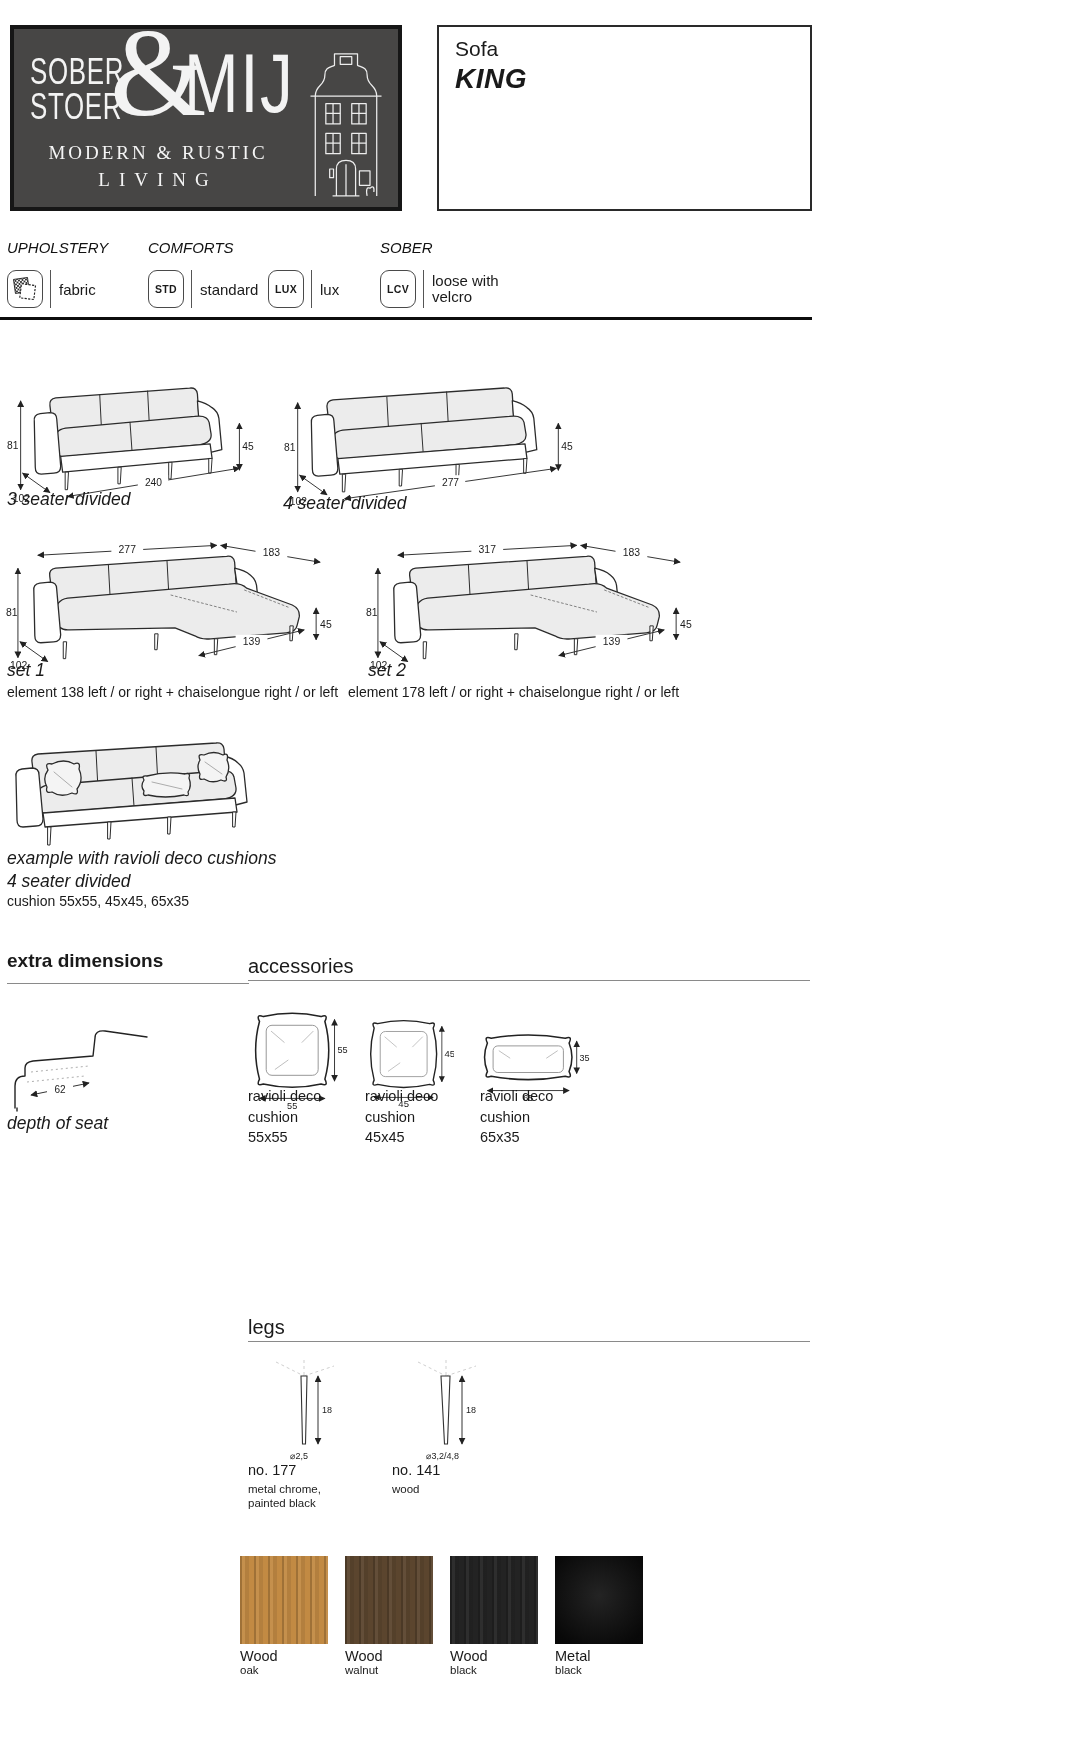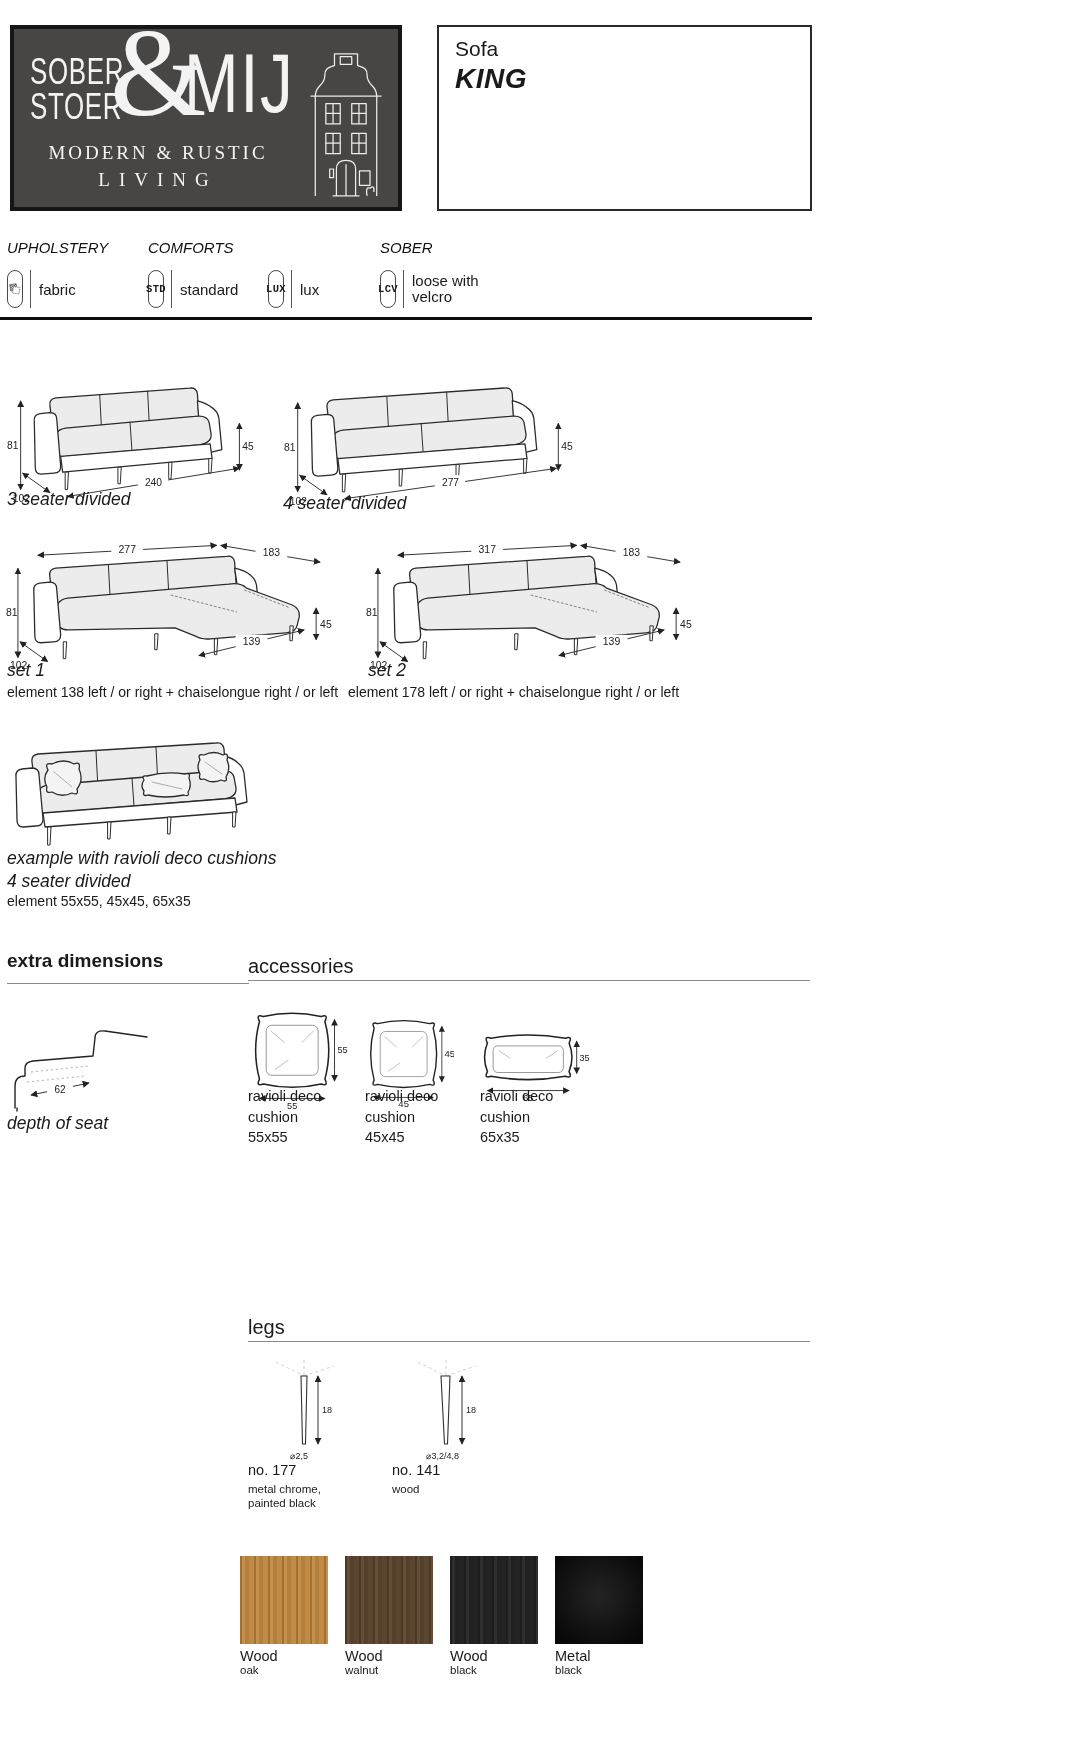--- a/index.html
+++ b/index.html
@@ -16,21 +16,21 @@
   .lg-tag{position:absolute;left:10px;width:268px;text-align:center;color:#f5f5f5;font-family:"Liberation Serif",serif;font-size:19px;}
   .lg-tag1{top:113px;letter-spacing:3px;}
   .lg-tag2{top:140px;letter-spacing:9px;}
   
   .prod-box{left:437px;top:25px;width:375px;height:186px;border:2px solid #2a2a2a;box-sizing:border-box;padding:10px 16px;}
   .prod-cat{font-size:21px;}
   .prod-name{font-size:28px;font-weight:bold;font-style:italic;letter-spacing:0.5px;margin-top:2px;}
   
   .opt-title{font-size:15px;color:#111;font-style:italic;}
   .chip-row{display:flex;align-items:stretch;}
-  .chip{width:16px;height:38px;border:1.4px solid #4a4a4a;border-radius:9px;display:flex;align-items:center;justify-content:center;font-size:10.5px;font-weight:bold;letter-spacing:0.3px;box-sizing:border-box;background:#fff;font-family:Liberation Mono, monospace;}
+  .chip{width:36px;height:38px;border:1.4px solid #4a4a4a;border-radius:9px;display:flex;align-items:center;justify-content:center;font-size:10.5px;font-weight:bold;letter-spacing:0.3px;box-sizing:border-box;background:#fff;}
   .chip-label{border-left:1px solid #555;margin-left:7px;padding-left:8px;font-size:15px;display:flex;align-items:center;}
   .chip-label.wrap{width:72px;line-height:1.1;align-items:center;}
   .rule{left:0;top:317px;width:812px;height:3px;background:#0d0d0d;}
   .hairline{height:1px;background:#8a8a8a;}
   
   .model-label{font-size:17.5px;font-style:italic;}
   .set-desc{font-size:14px;}
   .h-big{font-size:19px;font-weight:bold;}
   .h-small{font-size:20px;font-weight:normal;}
   .cush-label{font-size:14.5px;line-height:20.5px;}
@@ -246,21 +246,21 @@
       <path d="M39,81 L231,66 L233,80 L41,95 Z"></path>
       <path d="M44,95 L47,95 L46,113 L44,113 Z M104,90 L107,90 L106,107 L104,107 Z M164,85 L167,85 L166,102 L164,102 Z M229,80 L232,80 L231,95 L229,95 Z" stroke-width="1"></path>
       <path d="M44,38 Q40,30 48,32 Q60,26 70,32 Q77,29 75,37 Q80,48 73,57 Q75,64 68,61 Q57,66 48,60 Q41,62 43,55 Q38,46 44,38 Z" fill="#f4f4f4"></path>
       <path d="M140,48 Q137,43 143,44 Q162,39 181,42 Q187,40 185,46 Q188,54 184,60 Q186,65 180,63 Q161,67 144,63 Q138,65 140,59 Q136,54 140,48 Z" fill="#f4f4f4"></path>
       <path d="M196,28 Q193,21 200,23 Q210,18 219,23 Q225,20 223,28 Q227,37 222,45 Q224,51 217,48 Q208,52 200,47 Q194,49 196,42 Q192,35 196,28 Z" fill="#f4f4f4"></path>
       <path d="M50,40 L68,55 M148,50 L178,57 M201,30 L218,42" fill="none" stroke="#999" stroke-width="0.8"></path>
     </g>
   </svg>
   <div class="abs model-label" style="left:7px;top:848px">example with ravioli deco cushions</div>
   <div class="abs model-label" style="left:7px;top:871px">4 seater divided</div>
-  <div class="abs set-desc" style="left:7px;top:893px">element 55x55, 45x45, 65x35</div>
+  <div class="abs set-desc" style="left:7px;top:893px">cushion 55x55, 45x45, 65x35</div>
 
   <div class="abs h-big" style="left:7px;top:950px">extra dimensions</div>
   <div class="abs hairline" style="left:7px;top:983px;width:242px"></div>
   <svg class="abs" style="left:5px;top:1012px" width="150" height="100" viewBox="0 0 150 100">
     <g fill="none" stroke="#222" stroke-width="1.4" stroke-linejoin="round" stroke-linecap="round">
       <path d="M10,96 L10,74 Q10,64 20,64 L20,56 Q20,50 28,49 L88,44 L90,26 Q90,18 100,19 L142,25"></path>
       <path d="M12,96 L12,99"></path>
     </g>
     <path d="M26,60 L84,54 M22,70 L80,64" fill="none" stroke="#999" stroke-width="0.8" stroke-dasharray="2,3"></path>
     <line x1="26" y1="83" x2="84" y2="71" stroke="#333" stroke-width="1" marker-start="url(#ar)" marker-end="url(#ar)"></line>

